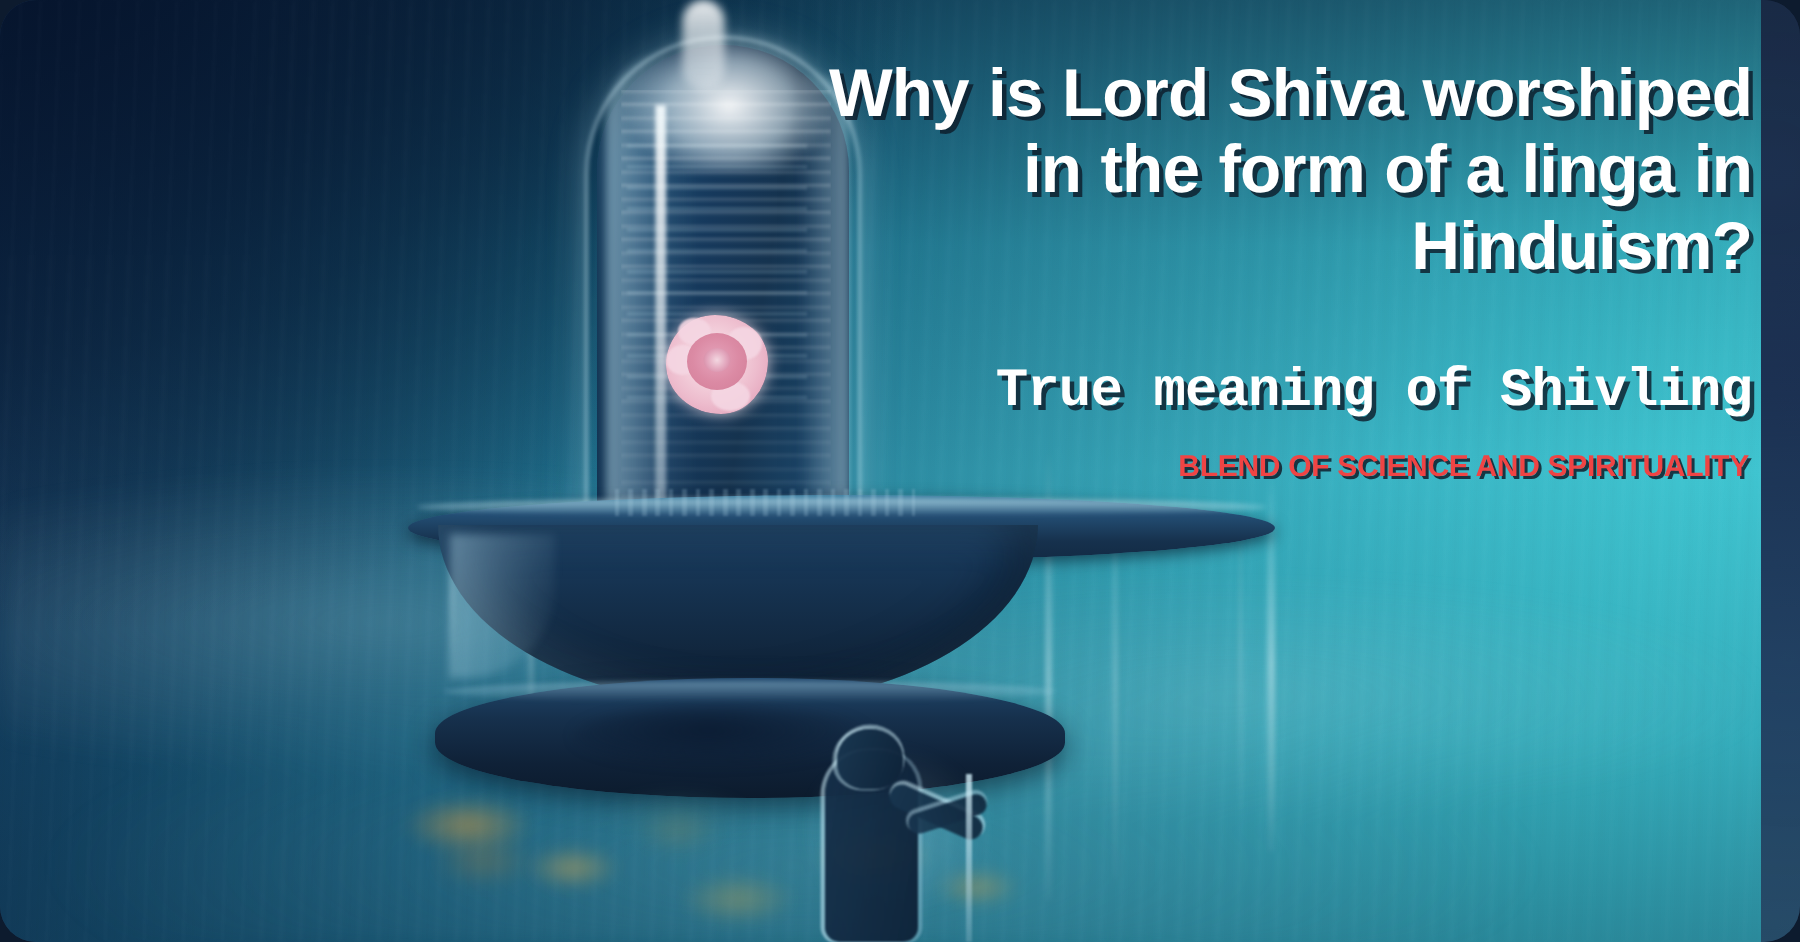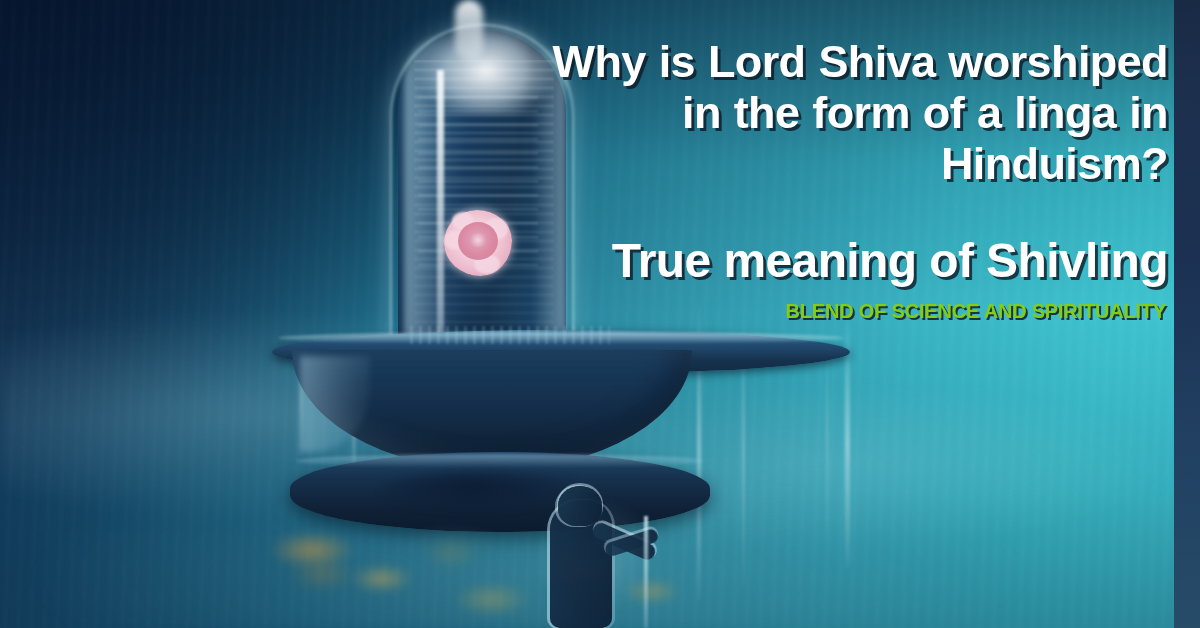--- a/index.html
+++ b/index.html
@@ -4,20 +4,21 @@
 <style>
   html,body{margin:0;padding:0;background:#0d1b2e;}
   *{box-sizing:border-box;}
 
   #banner{
     position:relative;
     width:1200px;height:628px;
     overflow:hidden;
     font-family:"Liberation Sans", sans-serif;
     background:#17253f;
+    border-radius:24px;
   }
 
   
   .photo{
     position:absolute;left:0;top:0;width:1175px;height:628px;
     overflow:hidden;
   }
 
   
   .bg-base{
@@ -300,27 +301,28 @@
     position:absolute;right:0;top:36px;width:100%;
     color:#ffffff;
     font-size:45px;line-height:51px;
     font-weight:700;letter-spacing:-0.6px;
     text-shadow:3px 3px 0 rgba(12,26,40,.80);
     word-spacing:1px;
   }
   .subhead{
     position:absolute;right:0;top:236px;width:100%;
     color:#ffffff;
-    font-size:48px;line-height:50px;
+    font-size:36px;line-height:50px;
     font-weight:700;letter-spacing:-0.6px;
     text-shadow:3px 3px 0 rgba(12,26,40,.80);
+    font-family:Liberation Mono, monospace;
   }
   .tagline{
     position:absolute;right:2px;top:299px;width:100%;
-    color:#84cc16;
+    color:#ef4444;
     font-size:20px;line-height:24px;
     font-weight:700;letter-spacing:-0.2px;
     text-shadow:2px 2px 0 rgba(16,30,44,.85);
   }
   .watermark{
     position:absolute;right:30px;bottom:14px;
     color:#0b0f14;
     font-size:21px;font-weight:700;font-style:italic;
     letter-spacing:.2px;
   }

